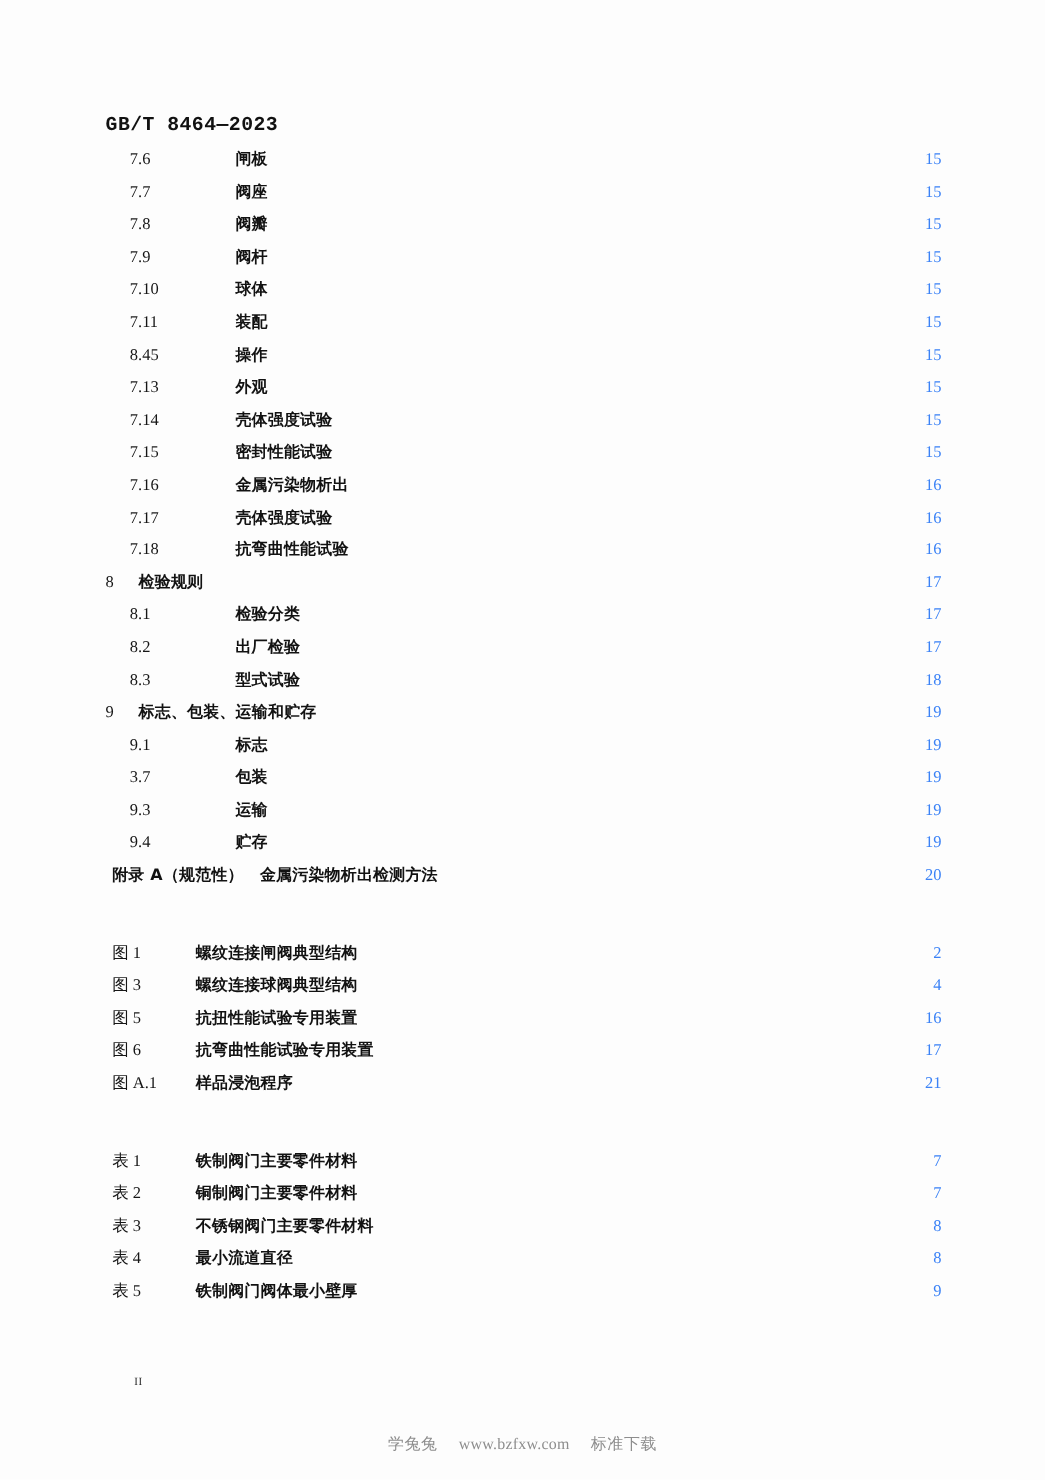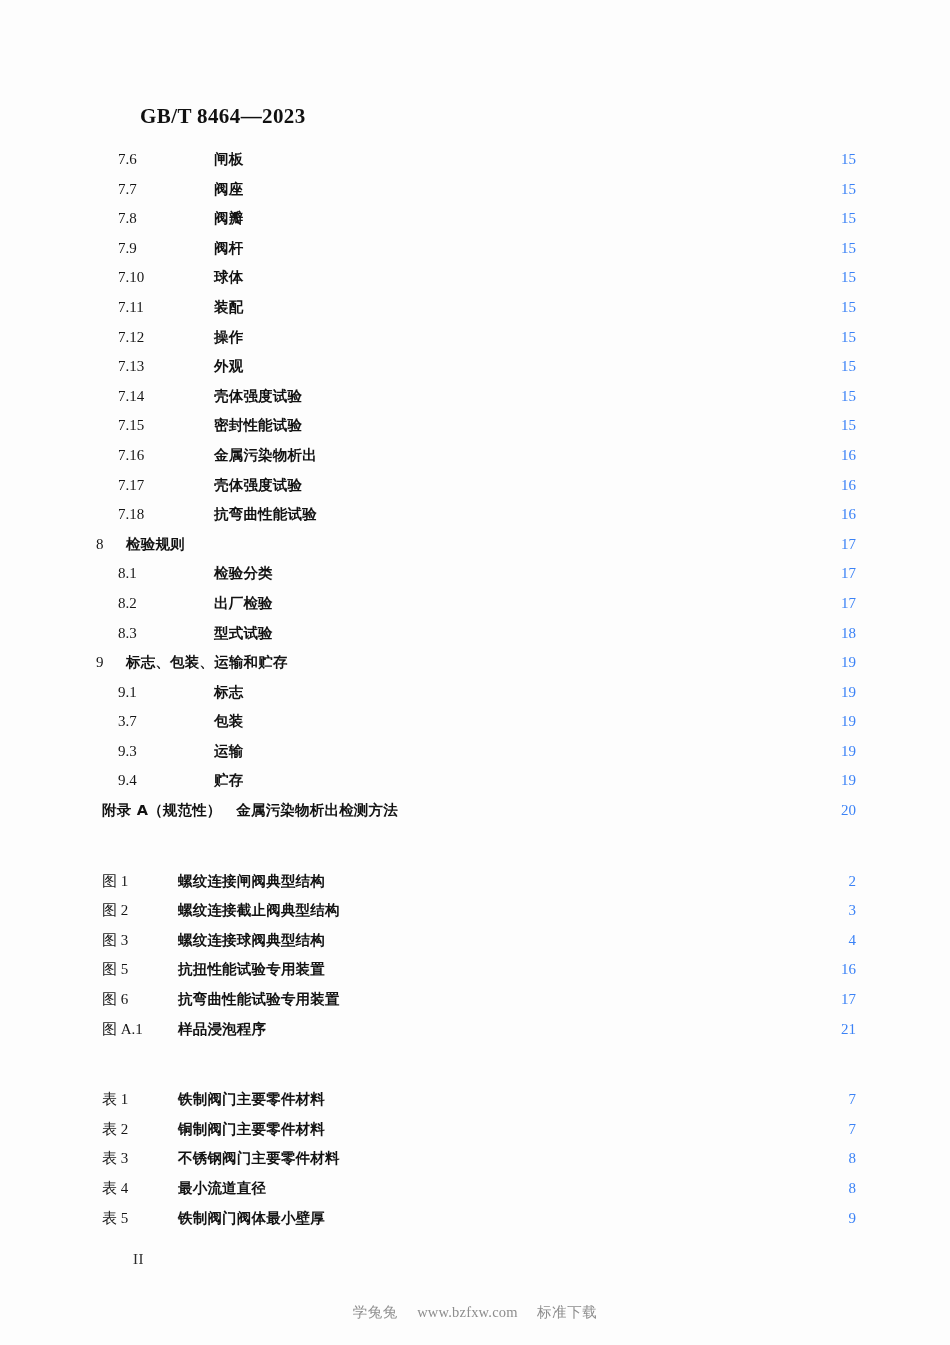--- a/index.html
+++ b/index.html
@@ -20,34 +20,33 @@
     position: absolute;
     inset: 0;
     background: #fdfdfd;
   }
 
   
   .doc-header {
     position: absolute;
     left: 96px;
     top: 104px;
-    font-family: Liberation Serif, serif;
+    font-family: Liberation Mono, monospace;
     font-weight: bold;
-    font-size: 21px;
+    font-size: 18px;
     letter-spacing: 0.4px;
     color: #111;
     white-space: nowrap;
-    margin-left: 44px;
   }
 
   
   .toc {
     position: absolute;
     left: 96px;
-    top: 145px;
+    top: 131px;
     width: 760px;
   }
 
   .toc-block { width: 100%; }
 
   .toc-row {
     display: flex;
     align-items: baseline;
     width: 100%;
     height: 29.6px;
@@ -112,24 +111,24 @@
   .lvl-annex .leader { margin-left: 9px; }
 
   .lvl-list .toc-num   { width: 56px; margin-left: 6px; }
   .lvl-list .toc-title { margin-left: 20px; }
 
   .gap-large { height: 41px; }
 
   
   .folio {
     position: absolute;
-    left: 133px;
+    left: 122px;
     top: 1251px;
     font-family: "Liberation Serif", "DejaVu Serif", serif;
-    font-size: 15px;
+    font-size: 10px;
     color: #2b2b2b;
     letter-spacing: 0.5px;
   }
 
   
   .watermark {
     position: absolute;
     left: 0;
     right: 0;
     top: 1303px;
@@ -186,21 +185,21 @@
           <span class="leader"></span>
           <span class="toc-page">15</span>
         </div>
         <div class="toc-row lvl-sub">
           <span class="toc-num">7.11</span>
           <span class="toc-title">装配</span>
           <span class="leader"></span>
           <span class="toc-page">15</span>
         </div>
         <div class="toc-row lvl-sub">
-          <span class="toc-num">7.12</span>
+          <span class="toc-num">8.45</span>
           <span class="toc-title">操作</span>
           <span class="leader"></span>
           <span class="toc-page">15</span>
         </div>
         <div class="toc-row lvl-sub">
           <span class="toc-num">7.13</span>
           <span class="toc-title">外观</span>
           <span class="leader"></span>
           <span class="toc-page">15</span>
         </div>
@@ -300,26 +299,20 @@
       </div>
 
     <div class="gap-large"></div>
 
     <div class="toc-block" id="figures-block">
         <div class="toc-row lvl-list">
           <span class="toc-num">图 1</span>
           <span class="toc-title">螺纹连接闸阀典型结构</span>
           <span class="leader"></span>
           <span class="toc-page">2</span>
-        </div>
-        <div class="toc-row lvl-list">
-          <span class="toc-num">图 2</span>
-          <span class="toc-title">螺纹连接截止阀典型结构</span>
-          <span class="leader"></span>
-          <span class="toc-page">3</span>
         </div>
         <div class="toc-row lvl-list">
           <span class="toc-num">图 3</span>
           <span class="toc-title">螺纹连接球阀典型结构</span>
           <span class="leader"></span>
           <span class="toc-page">4</span>
         </div>
         <div class="toc-row lvl-list">
           <span class="toc-num">图 5</span>
           <span class="toc-title">抗扭性能试验专用装置</span>

